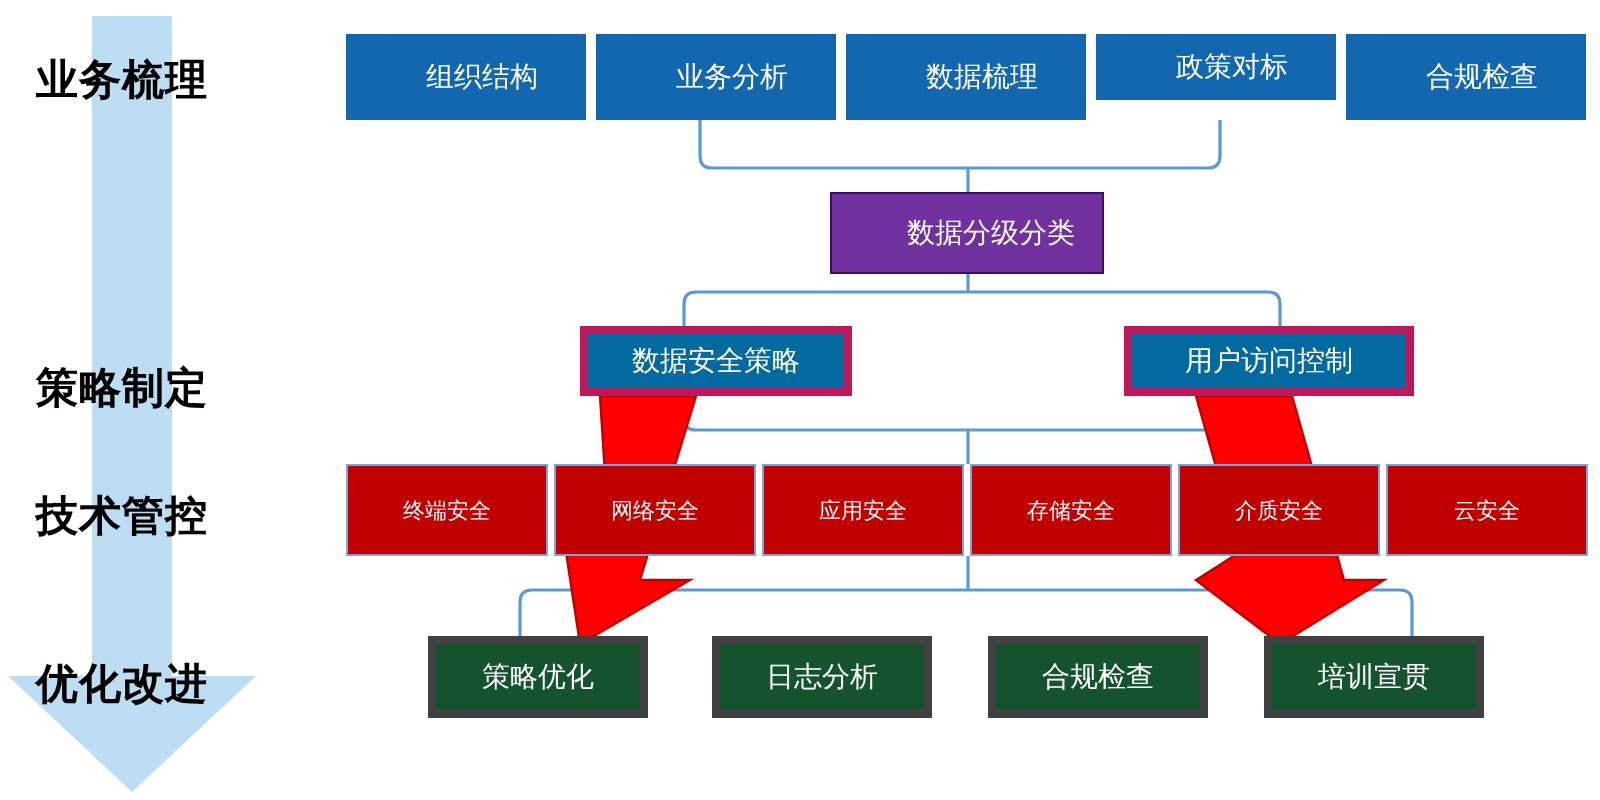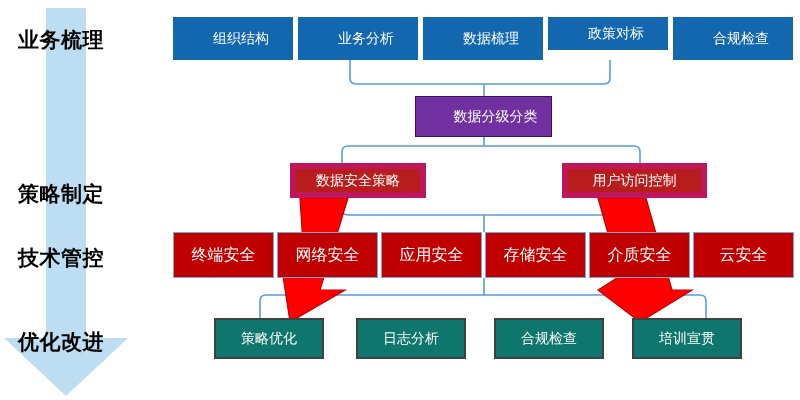--- a/index.html
+++ b/index.html
@@ -46,32 +46,32 @@
     background: #1267ae;
     border: 1px solid #1267ae;
     padding-left: 16px;
   }
   .node.purple {
     background: #7030a0;
     border: 1px solid #3b1060;
     padding-left: 24px;
   }
   .node.yellow {
-    background: #b91c1c;
-    border: 6px solid #be185d;
+    background: #0369a1;
+    border: 4px solid #be185d;
     color: #ffffff;
   }
   .node.red {
     background: #c00000;
     border: 1px solid #7ba7d7;
-    font-size: 16px;
+    font-size: 11px;
   }
   .node.gray {
-    background: #0f766e;
-    border: 2px solid #404040;
+    background: #14532d;
+    border: 4px solid #404040;
     font-size: 14px;
   }
   .arrow-shape {
     z-index: 6;
   }
 </style>
 </head>
 <body>
 
 <div id="canvas">

